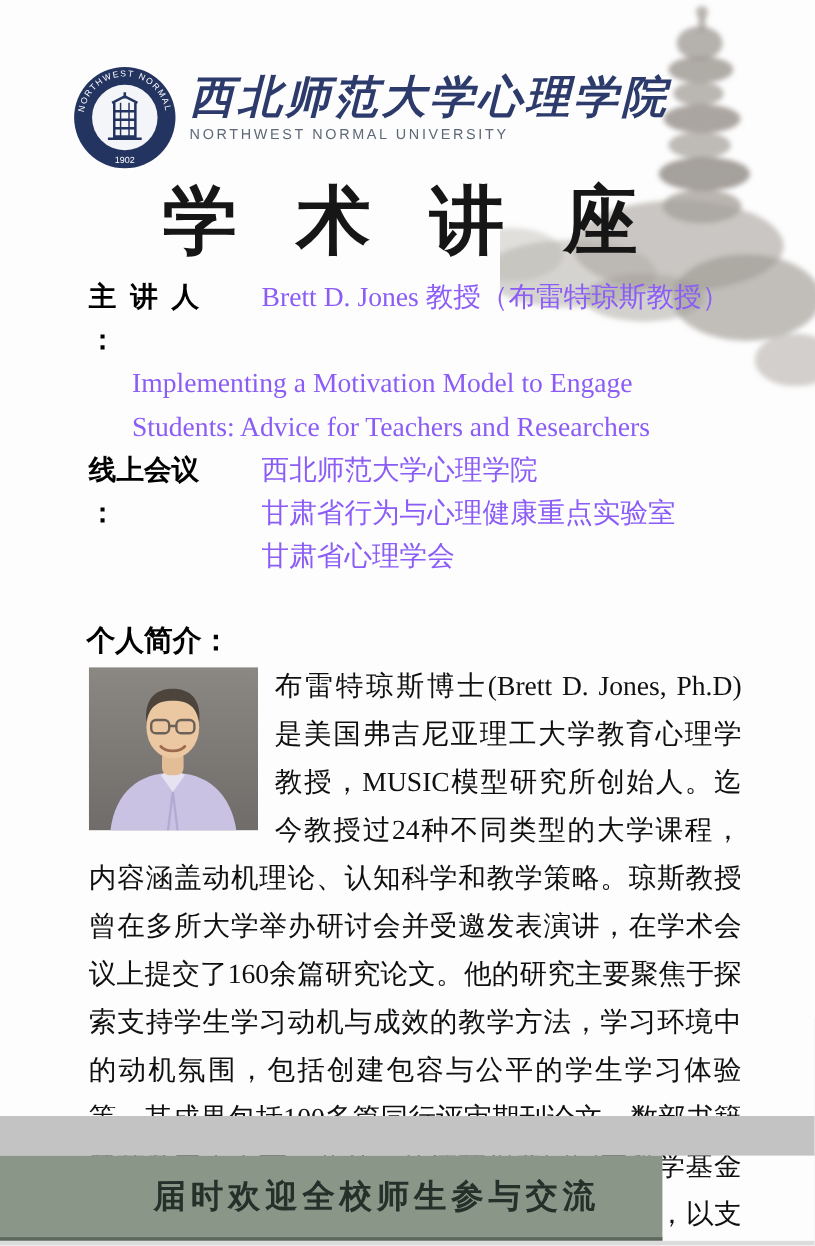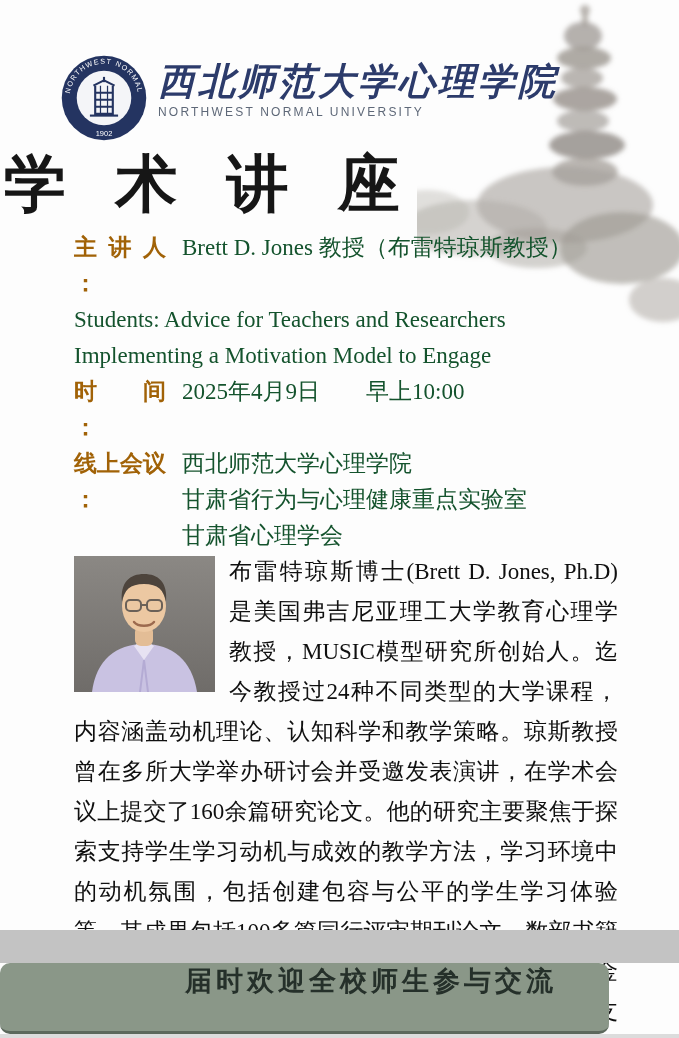--- a/index.html
+++ b/index.html
@@ -23,44 +23,44 @@
     color:#2c3b6b;letter-spacing:3px;line-height:40px;
     font-family:"Liberation Serif","DejaVu Serif",serif;
   }
   .brand-en{
     margin-top:3px;font-size:12px;letter-spacing:2.2px;color:#5e6878;
     font-family:"Liberation Sans","DejaVu Sans",sans-serif;
   }
   
   .title{
     position:absolute;top:142px;left:0;width:100%;
-    font-size:62px;font-weight:900;color:#161616;
+    text-align:center;font-size:62px;font-weight:900;color:#161616;
     letter-spacing:16px;padding-left:4px;box-sizing:border-box;
     font-family:"Liberation Sans","DejaVu Sans",sans-serif;
   }
   
   .details{position:absolute;top:230px;left:74px;width:545px;font-size:23px;}
   .row{display:flex;align-items:flex-start;}
-  .lbl{flex:none;width:108px;font-weight:700;color:#a16207;line-height:36px;}
+  .lbl{flex:none;width:108px;font-weight:700;color:#000000;line-height:36px;}
   .lbl-chars{display:inline-block;width:92px;text-align:justify;text-align-last:justify;}
-  .val{flex:1;line-height:36px;color:#14532d;}
+  .val{flex:1;line-height:36px;color:#8b5cf6;margin-left:36px;}
   .val-line{line-height:36px;}
   
   .bio-heading{position:absolute;top:518px;left:72px;font-size:24px;font-weight:700;color:#000;}
   .bio{position:absolute;top:552px;left:74px;width:544px;}
   .portrait{float:left;width:141px;height:136px;margin:4px 14px 6px 0;}
   .bio-text{
     margin:0;font-size:23px;line-height:40px;text-align:justify;color:#101010;
   }
   
   .bar-gray{position:absolute;left:0;top:930px;width:679px;height:33px;background:#c3c3c3;}
   .bar-green{
-    position:absolute;left:0;top:963px;width:609px;height:71px;background:#8a9788;
-    display:flex;align-items:flex-start;justify-content:flex-end;
-    border-bottom:3px solid #5c685c;box-sizing:border-box;border-radius:10px;
+    position:absolute;left:0;top:963px;width:552px;height:71px;background:#8a9788;
+    display:flex;align-items:center;justify-content:flex-end;
+    border-bottom:3px solid #5c685c;box-sizing:border-box;
   }
   .edge-light{position:absolute;left:0;top:1034px;width:679px;height:4px;background:#dcdcdc;}
   .footer-text{
     padding-right:52px;font-size:27px;font-weight:700;color:#25302a;
     letter-spacing:4px;font-family:"Liberation Serif","DejaVu Serif",serif;
   }
 </style>
 </head>
 <body>
 
@@ -124,42 +124,37 @@
 
   <div class="details">
     <div class="row">
       <div class="lbl"><span class="lbl-chars">主讲人</span><span>：</span></div>
       <div class="val">
         <div class="val-line">Brett D. Jones 教授（布雷特琼斯教授）</div>
       </div>
     </div>
     <div class="row">
       <div class="val">
+        <div class="val-line">Implementing a Motivation Model to Engage</div>
         <div class="val-line">Students: Advice for Teachers and Researchers</div>
-        <div class="val-line">Implementing a Motivation Model to Engage</div>
-      </div>
-    </div>
-    <div class="row">
-      <div class="lbl"><span class="lbl-chars">时间</span><span>：</span></div>
-      <div class="val">
-        <div class="val-line">2025年4月9日　　早上10:00</div>
       </div>
     </div>
     <div class="row">
     </div>
     <div class="row">
       <div class="lbl"><span class="lbl-chars">线上会议</span><span>：</span></div>
       <div class="val">
         <div class="val-line">西北师范大学心理学院</div>
         <div class="val-line">甘肃省行为与心理健康重点实验室</div>
         <div class="val-line">甘肃省心理学会</div>
       </div>
     </div>
   </div>
 
+  <div class="bio-heading"><span>个人简介</span><span>：</span></div>
 
   <div class="bio">
     <svg class="portrait" viewBox="0 0 141 136" preserveAspectRatio="none">
       <defs>
         <linearGradient id="pbg" x1="0" y1="0" x2="0" y2="1">
           <stop offset="0" stop-color="#8b8884"></stop>
             <stop offset="1" stop-color="#6f6c69"></stop>
         </linearGradient>
       </defs>
       <rect width="141" height="136" fill="url(#pbg)"></rect>

